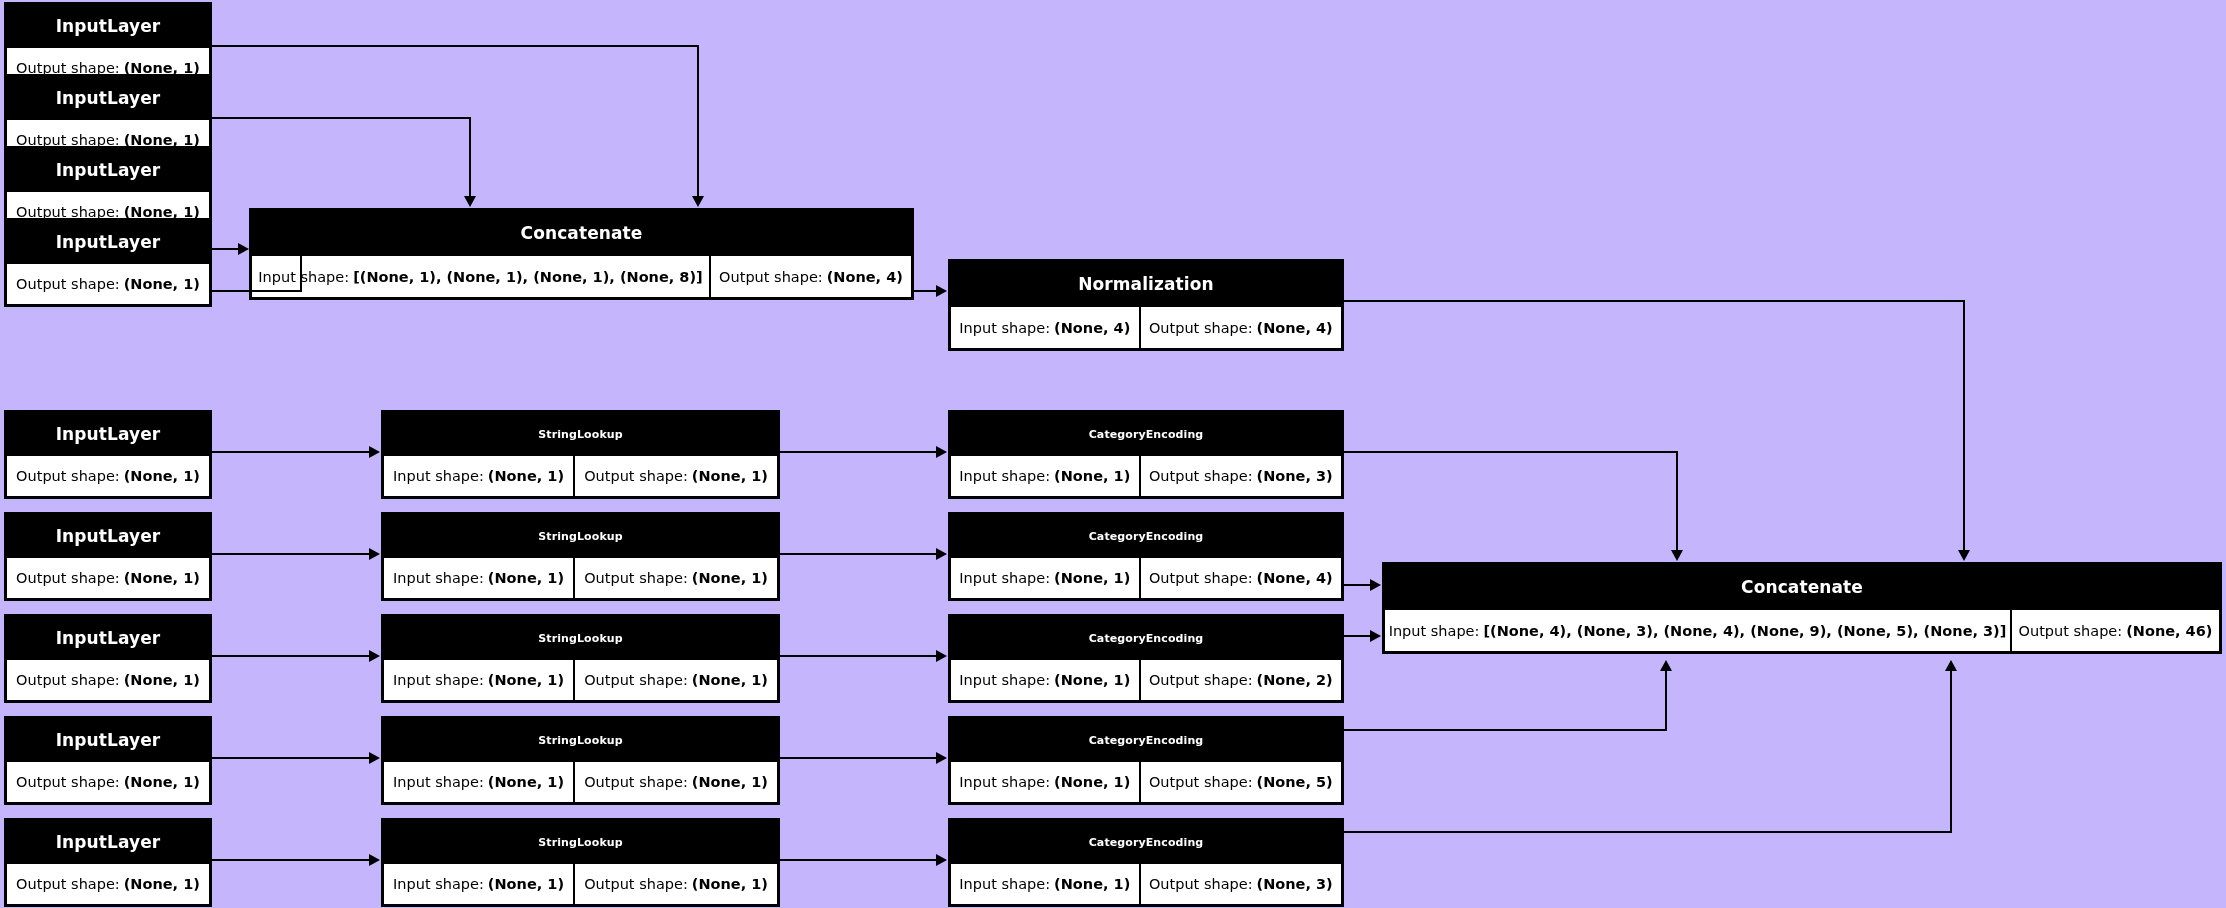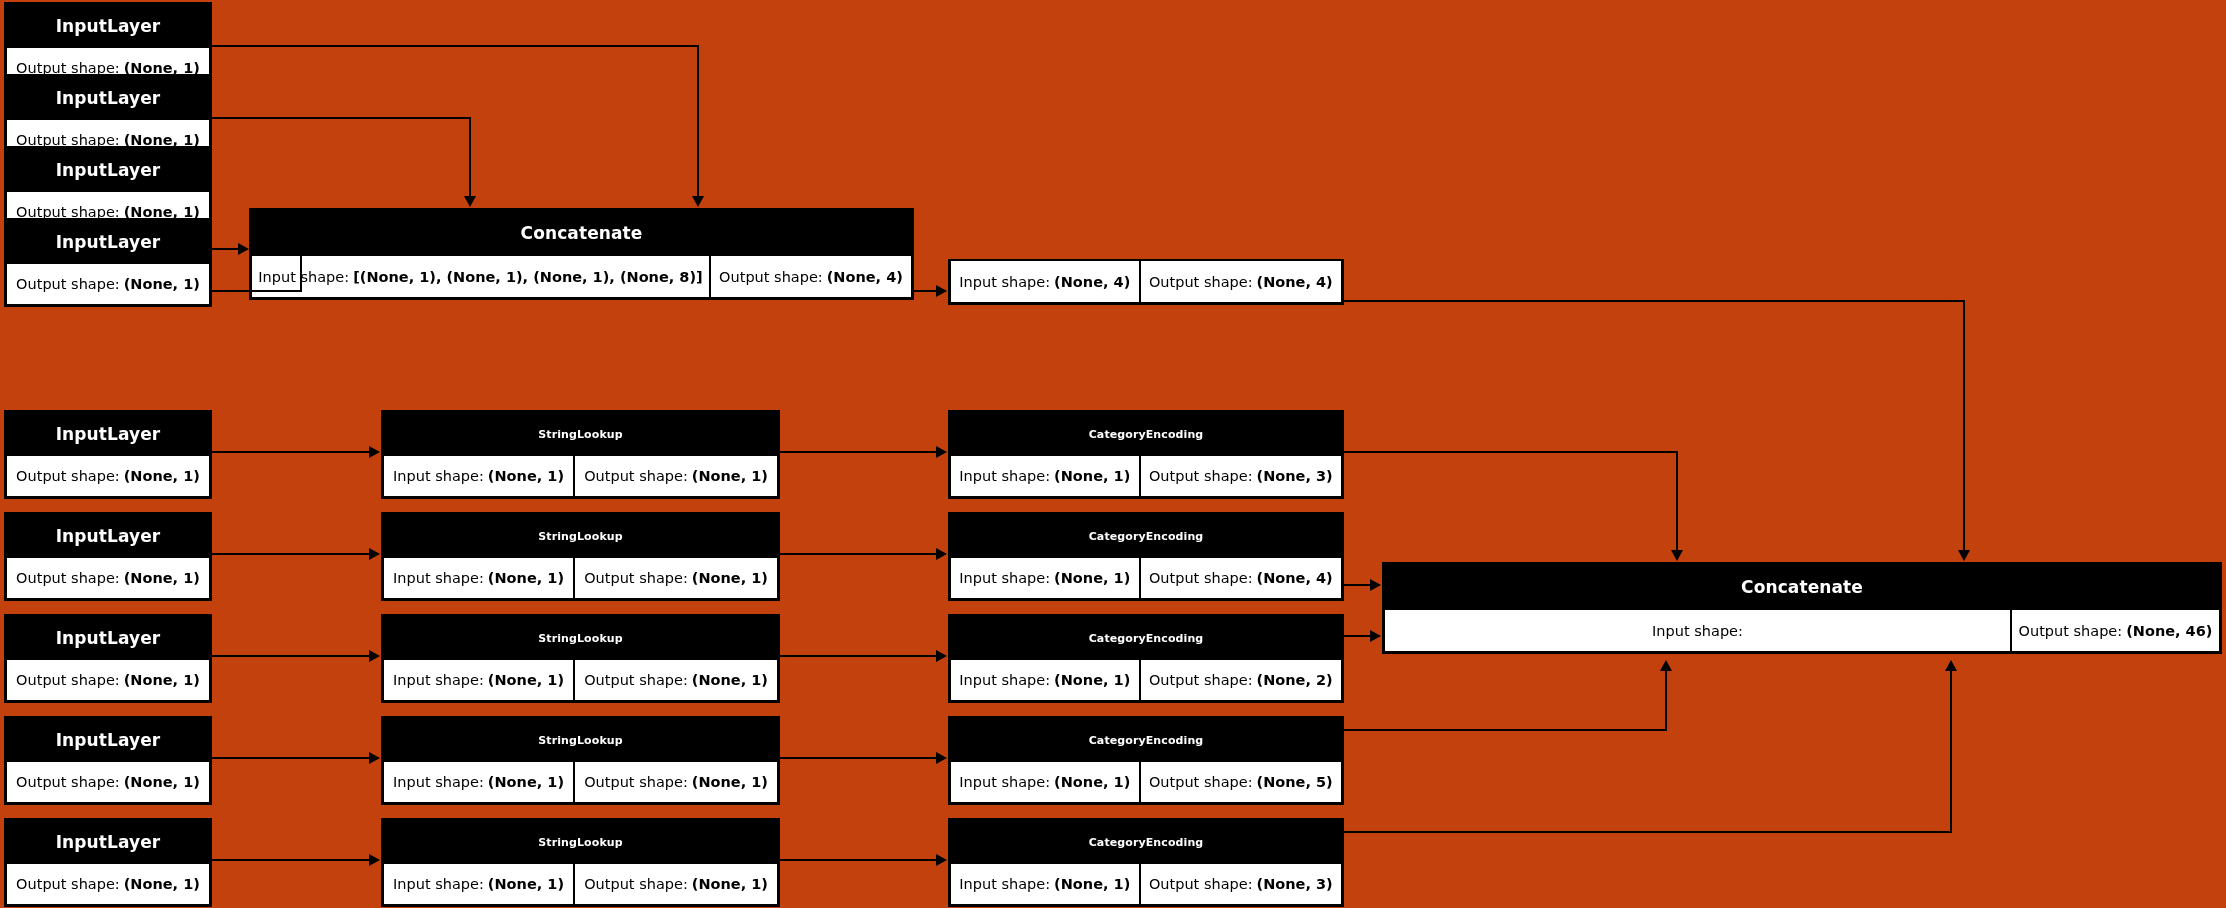--- a/index.html
+++ b/index.html
@@ -4,21 +4,21 @@
 <style>
   html, body {
     margin: 0;
     padding: 0;
     background: #ffffff;
   }
   #diagram {
     position: relative;
     width: 2226px;
     height: 908px;
-    background: #c2410c;
+    background: #c4b5fd;
     font-family: "DejaVu Sans", sans-serif;
     overflow: hidden;
   }
   
   .node {
     position: absolute;
     box-sizing: border-box;
     border: 2px solid #000000;
     background: #000000;
     display: flex;
@@ -156,20 +156,21 @@
         <span class="val">[(None, 1), (None, 1), (None, 1), (None, 8)]</span>
       </div>
       <div class="shape-cell">
         <span class="lbl">Output shape:</span>
         <span class="val">(None, 4)</span>
       </div>
     </div>
   </div>
 
   <div class="node n-wide" style="left:948px; top:259px; width:396px;">
+    <div class="node-title">Normalization</div>
     <div class="node-shapes">
       <div class="shape-cell">
         <span class="lbl">Input shape:</span>
         <span class="val">(None, 4)</span>
       </div>
       <div class="shape-cell">
         <span class="lbl">Output shape:</span>
         <span class="val">(None, 4)</span>
       </div>
     </div>
@@ -353,20 +354,21 @@
         <span class="val">(None, 3)</span>
       </div>
     </div>
   </div>
 
   <div class="node n-wide" style="left:1382px; top:562px; width:840px;">
     <div class="node-title">Concatenate</div>
     <div class="node-shapes">
       <div class="shape-cell" style="flex:0 0 625px;">
         <span class="lbl">Input shape:</span>
+        <span class="val">[(None, 4), (None, 3), (None, 4), (None, 9), (None, 5), (None, 3)]</span>
       </div>
       <div class="shape-cell">
         <span class="lbl">Output shape:</span>
         <span class="val">(None, 46)</span>
       </div>
     </div>
   </div>
 
   <div class="seg seg-h" style="left:212px; top:45px; width:487px;"></div>
   <div class="seg seg-v" style="left:697px; top:45px; height:152px;"></div>

